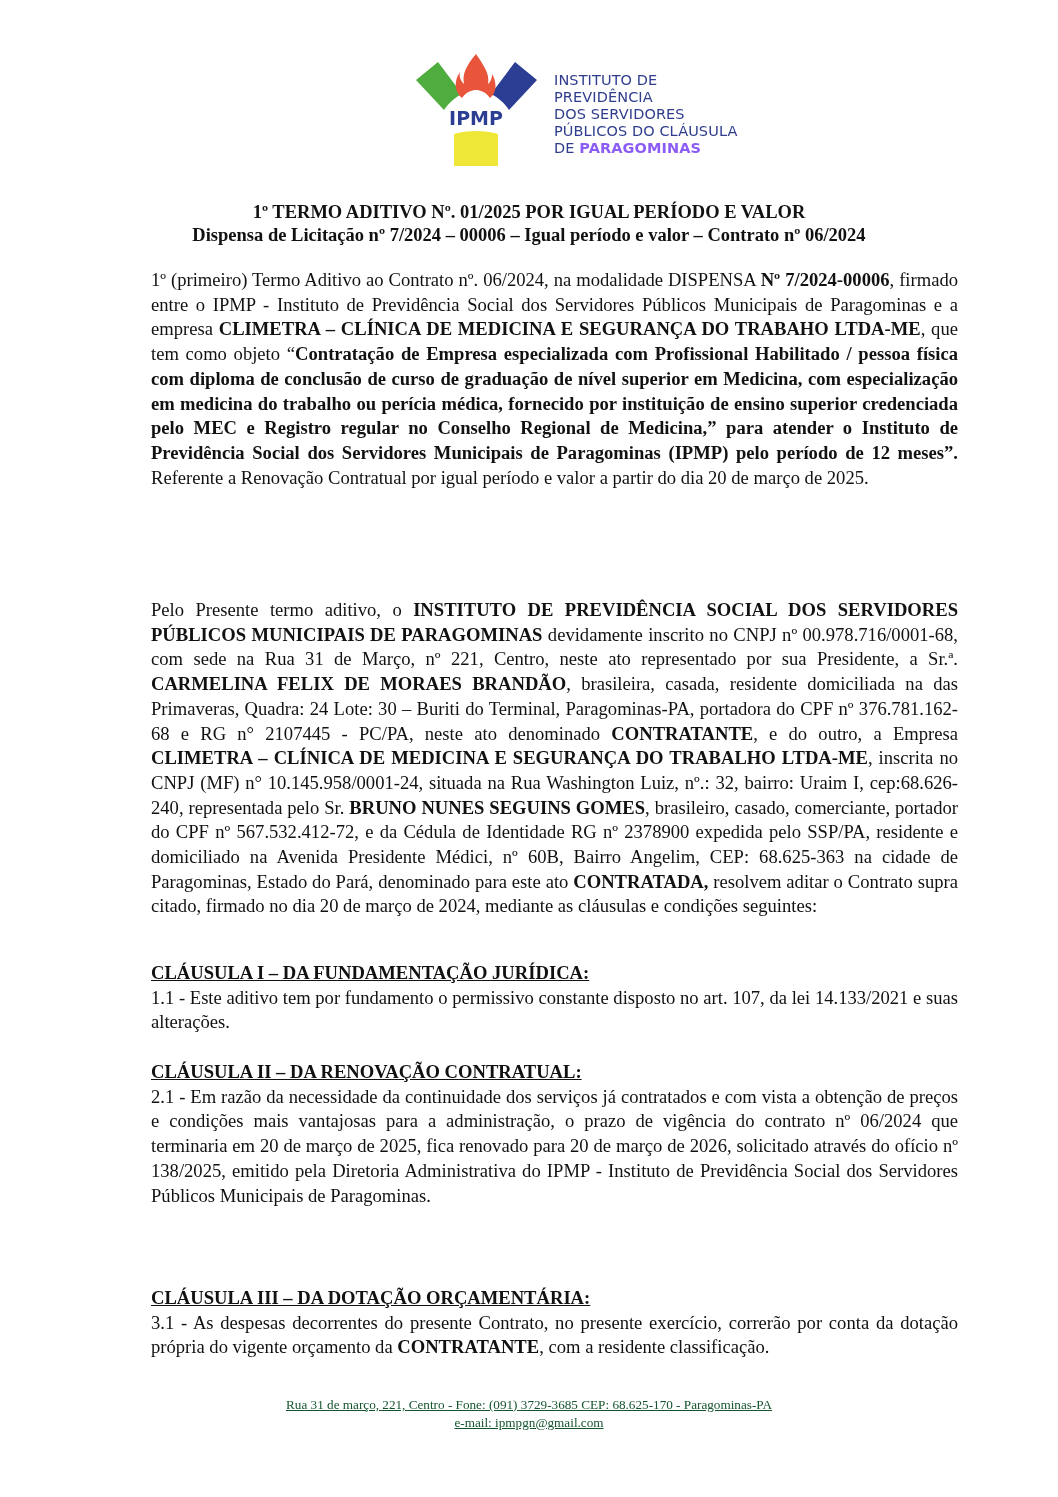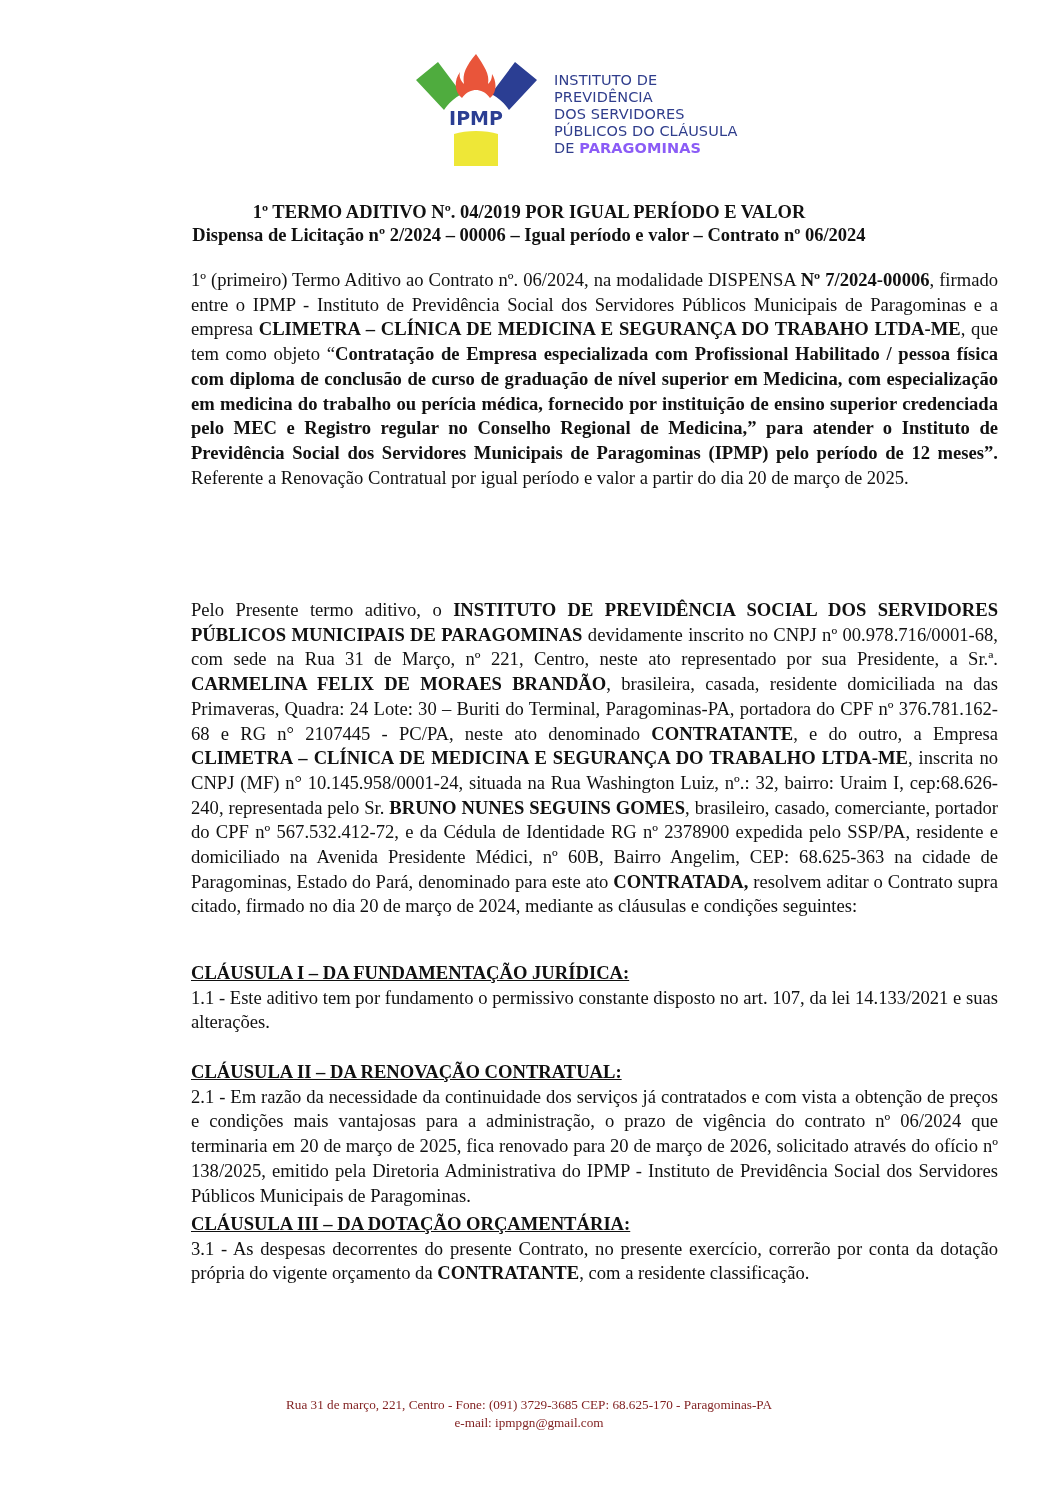--- a/index.html
+++ b/index.html
@@ -5,33 +5,33 @@
   html, body { margin: 0; padding: 0; background: #ffffff; }
   body { width: 1058px; height: 1497px; position: relative; overflow: hidden; font-family: "Liberation Serif", serif; color: #111; }
 
   .header-logo { position: absolute; left: 414px; top: 52px; width: 340px; height: 118px; }
   .logo-mark { position: absolute; left: 0; top: 0; width: 125px; height: 115px; }
   .logo-text { position: absolute; left: 140px; top: 20px; font-family: "DejaVu Sans", sans-serif; font-size: 14.5px; line-height: 17px; color: #2f3d8c; letter-spacing: 0.1px; }
   .logo-text .bold { font-weight: bold; color: #8b5cf6; }
 
   .title-block { position: absolute; left: 100px; top: 201px; width: 858px; text-align: center; font-weight: bold; font-size: 18.5px; line-height: 22.5px; }
 
-  .body-text { position: absolute; left: 151px; width: 807px; font-size: 18.6px; line-height: 24.7px; text-align: justify; margin-left: 40px; }
+  .body-text { position: absolute; left: 151px; width: 807px; font-size: 18.6px; line-height: 24.7px; text-align: justify; }
   .body-text b { font-weight: bold; }
   .para { margin: 0; text-align: justify; }
 
   #p1 { top: 268px; }
   #p2 { top: 598px; }
 
   .clause-title { font-weight: bold; text-decoration: underline; font-size: 18.6px; line-height: 24.7px; margin: 0; }
   #c1 { top: 961px; }
   #c2 { top: 1060px; }
-  #c3 { top: 1212px; }
+  #c3 { top: 1286px; }
 
-  .footer { position: absolute; left: 100px; top: 1396px; width: 858px; text-align: center; font-size: 13.2px; line-height: 18px; color: #7f1d1d; }
+  .footer { position: absolute; left: 100px; top: 1396px; width: 858px; text-align: center; font-size: 13.2px; line-height: 18px; color: #14532d; text-decoration: underline; }
 </style>
 </head>
 <body>
 
 <div class="header-logo">
   <svg class="logo-mark" viewBox="0 0 125 115" xmlns="http://www.w3.org/2000/svg">
 
     <path d="M2 28 L24 10 L48 42 C40 46 34 52 30 58 Z" fill="#4fac3e"></path>
 
     <path d="M123 28 L101 10 L77 42 C85 46 91 52 95 58 Z" fill="#2b3e93"></path>
@@ -45,22 +45,22 @@
   </svg>
   <div class="logo-text">
     <div>INSTITUTO DE PREVIDÊNCIA</div>
     <div>DOS SERVIDORES</div>
     <div>PÚBLICOS DO CLÁUSULA</div>
     <div><span>DE </span><span class="bold">PARAGOMINAS</span></div>
   </div>
 </div>
 
 <div class="title-block">
-  <div>1º TERMO ADITIVO Nº. 04/2019 POR IGUAL PERÍODO E VALOR</div>
-  <div>Dispensa de Licitação nº 2/2024 – 00006 – Igual período e valor – Contrato nº 06/2024</div>
+  <div>1º TERMO ADITIVO Nº. 01/2025 POR IGUAL PERÍODO E VALOR</div>
+  <div>Dispensa de Licitação nº 7/2024 – 00006 – Igual período e valor – Contrato nº 06/2024</div>
 </div>
 
 <div class="body-text" id="p1">
   <p class="para"><span>1º (primeiro) Termo Aditivo ao Contrato nº. 06/2024, na modalidade DISPENSA </span><b>Nº 7/2024-00006</b><span>, firmado entre o IPMP - Instituto de Previdência Social dos Servidores Públicos Municipais de Paragominas e a empresa </span><b>CLIMETRA – CLÍNICA DE MEDICINA E SEGURANÇA DO TRABAHO LTDA-ME</b><span>, que tem como objeto “</span><b>Contratação de Empresa especializada com Profissional Habilitado / pessoa física com diploma de conclusão de curso de graduação de nível superior em Medicina, com especialização em medicina do trabalho ou perícia médica, fornecido por instituição de ensino superior credenciada pelo MEC e Registro regular no Conselho Regional de Medicina,” para atender o Instituto de Previdência Social dos Servidores Municipais de Paragominas (IPMP) pelo período de 12 meses”.</b><span> Referente a Renovação Contratual por igual período e valor a partir do dia 20 de março de 2025.</span></p>
 </div>
 
 <div class="body-text" id="p2">
   <p class="para"><span>Pelo Presente termo aditivo, o </span><b>INSTITUTO DE PREVIDÊNCIA SOCIAL DOS SERVIDORES PÚBLICOS MUNICIPAIS DE PARAGOMINAS</b><span> devidamente inscrito no CNPJ nº 00.978.716/0001-68, com sede na Rua 31 de Março, nº 221, Centro, neste ato representado por sua Presidente, a Sr.ª. </span><b>CARMELINA FELIX DE MORAES BRANDÃO</b><span>, brasileira, casada, residente domiciliada na das Primaveras, Quadra: 24 Lote: 30 – Buriti do Terminal, Paragominas-PA, portadora do CPF nº 376.781.162-68 e RG n° 2107445 - PC/PA, neste ato denominado </span><b>CONTRATANTE</b><span>, e do outro, a Empresa </span><b>CLIMETRA – CLÍNICA DE MEDICINA E SEGURANÇA DO TRABALHO LTDA-ME</b><span>, inscrita no CNPJ (MF) n° 10.145.958/0001-24, situada na Rua Washington Luiz, nº.: 32, bairro: Uraim I, cep:68.626-240, representada pelo Sr. </span><b>BRUNO NUNES SEGUINS GOMES</b><span>, brasileiro, casado, comerciante, portador do CPF nº 567.532.412-72, e da Cédula de Identidade RG nº 2378900 expedida pelo SSP/PA, residente e domiciliado na Avenida Presidente Médici, nº 60B, Bairro Angelim, CEP: 68.625-363 na cidade de Paragominas, Estado do Pará, denominado para este ato </span><b>CONTRATADA,</b><span> resolvem aditar o Contrato supra citado, firmado no dia 20 de março de 2024, mediante as cláusulas e condições seguintes:</span></p>
 </div>
 

